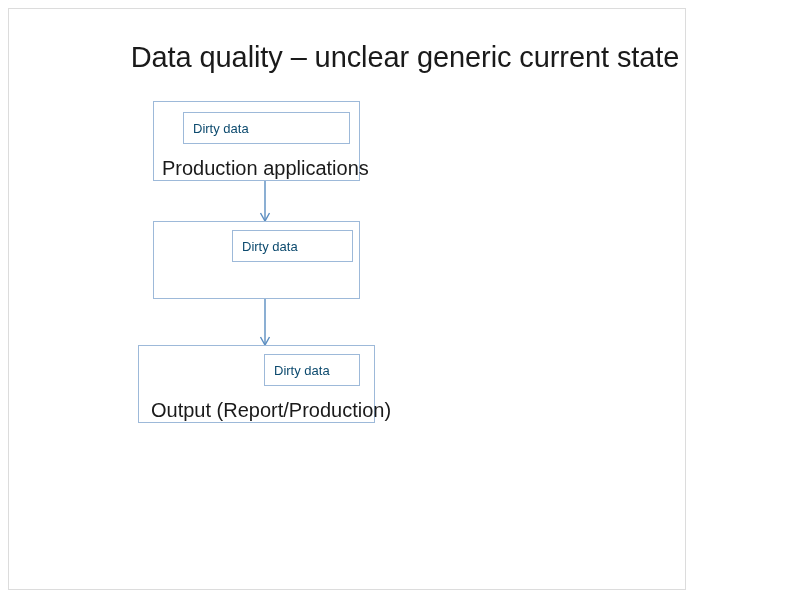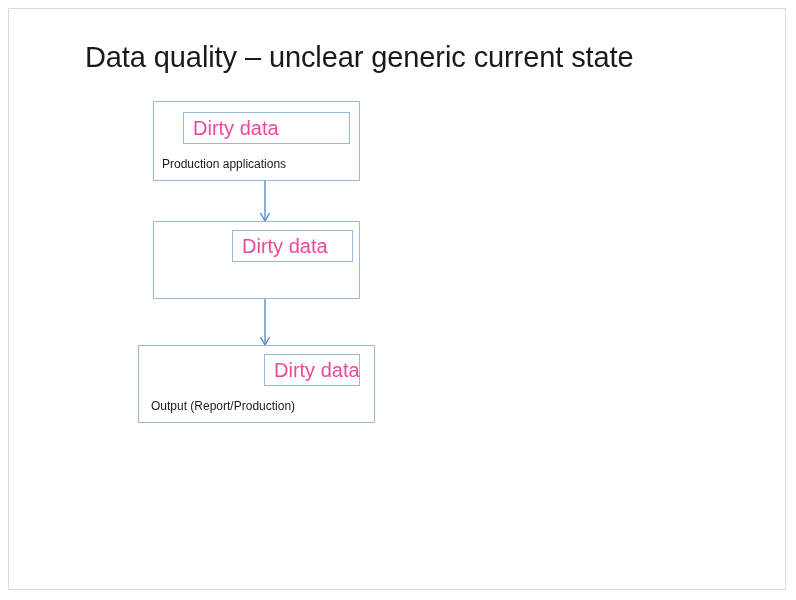--- a/index.html
+++ b/index.html
@@ -12,25 +12,26 @@
     height: 600px;
     overflow: hidden;
     font-family: "Liberation Sans", sans-serif;
   }
 
   
   #slide-frame {
     position: absolute;
     left: 8px;
     top: 8px;
-    width: 778px;
+    width: 678px;
     height: 582px;
     background: #ffffff;
     border: 1px solid #dcdcdc;
     box-sizing: border-box;
+    text-align: center;
   }
 
   
   #slide-title {
     position: absolute;
     left: 76px;
     top: 26px;
     width: 640px;
     height: 44px;
     font-size: 29px;
@@ -60,29 +61,29 @@
   .inner-box {
     position: absolute;
     border: 1px solid #9db9d9;
     background: #ffffff;
     box-sizing: border-box;
     display: flex;
     align-items: center;
   }
 
   .inner-label {
-    font-size: 20px;
-    color: #ec4899;
+    font-size: 13px;
+    color: #0c4a6e;
     padding-left: 9px;
     white-space: nowrap;
   }
 
   .proc-label {
     position: absolute;
-    font-size: 12px;
+    font-size: 20px;
     color: #1a1a1a;
     white-space: nowrap;
   }
 
   
   #box-production {
     left: 144px;
     top: 92px;
     width: 207px;
     height: 80px;

